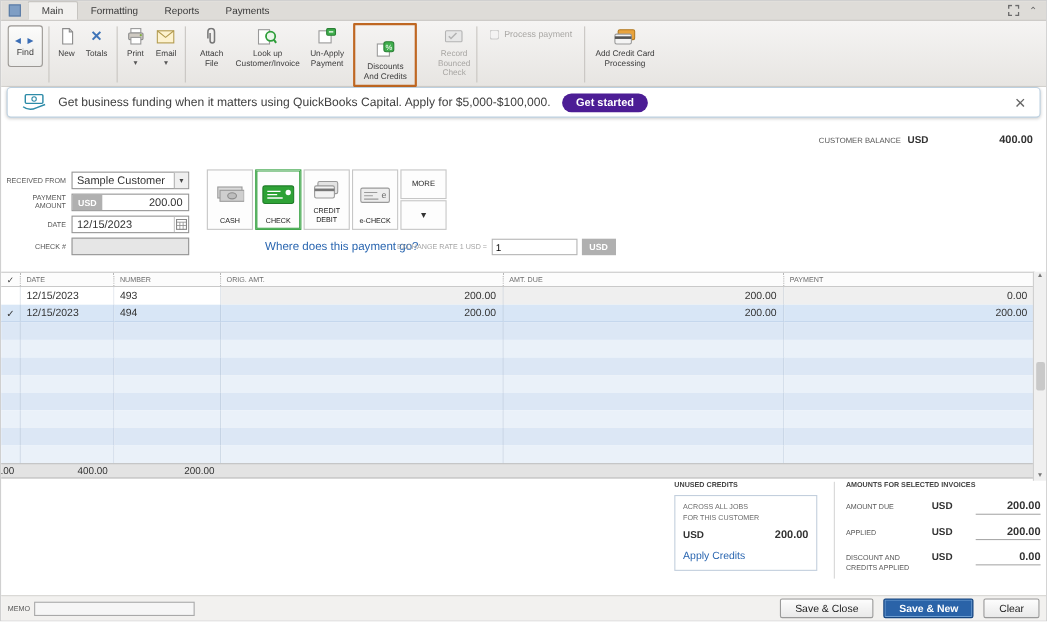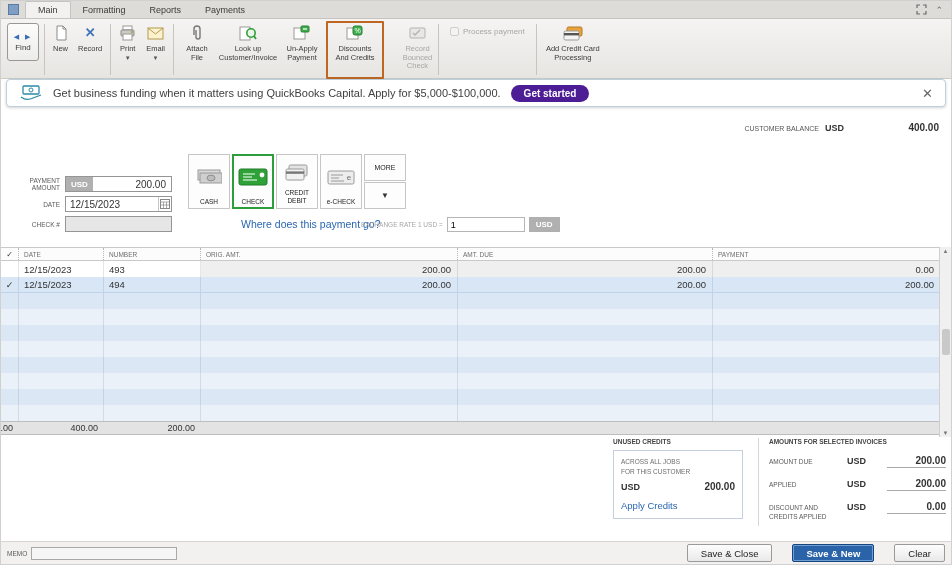--- a/index.html
+++ b/index.html
@@ -16,21 +16,21 @@
 
   
   .toolbar{position:absolute;top:18px;left:0;right:0;height:60px;background:linear-gradient(#f5f4f3,#e7e5e2);border-bottom:1px solid #cfccc8;display:flex;align-items:flex-start;padding:2px 4px 0 4px;}
   .tsep{width:1px;align-self:stretch;background:#c8c5c1;margin:3px 3px;}
   .titem{display:flex;flex-direction:column;align-items:center;padding:2px 5px;font-size:7.5px;line-height:1.15;color:#3c3c3c;text-align:center;cursor:default;}
   .titem .ticon{height:20px;display:flex;align-items:center;justify-content:center;margin-bottom:2px;}
   .titem.disabled{color:#a8a6a3;padding-left:20px;}
   .caret{font-size:6px;color:#555;margin-top:1px;}
   .find-box{border:1px solid #9b9894;border-radius:3px;background:linear-gradient(#fcfcfb,#ececea);width:32px;height:38px;margin:2px 2px 0 2px;display:flex;flex-direction:column;align-items:center;justify-content:center;font-size:8px;color:#3c3c3c;}
   .find-arrows{color:#3a6db5;font-size:7px;letter-spacing:2px;margin-bottom:2px;}
-  .hl{border:2px solid #bf6722;border-radius:1px;padding:0 4px;margin:0 1px;height:58px;}
+  .hl{border:2px solid #bf6722;border-radius:1px;padding:12px 4px;margin:0 1px;height:58px;}
   .procpay{display:flex;align-items:flex-start;gap:4px;padding:6px 8px 0 8px;color:#a9a7a4;font-size:8px;}
   .procpay input{width:9px;height:9px;}
 
   
   .banner{position:absolute;top:78px;left:5px;right:5px;height:28px;background:#fff;border:1px solid #bcd0e0;border-radius:4px;box-shadow:0 1px 3px rgba(0,0,0,.18);display:flex;align-items:center;gap:10px;padding:0 12px;}
   .banner-text{font-size:11px;color:#404040;}
   .getstarted{background:#4c1d95;color:#fff;border:none;border-radius:10px;font-size:10px;font-weight:bold;padding:3px 13px;font-family:"Liberation Sans",sans-serif;cursor:pointer;}
   .banner-close{margin-left:auto;color:#666;font-size:13px;cursor:pointer;}
 
   
@@ -101,21 +101,21 @@
   .sirow{display:flex;align-items:baseline;margin-top:10px;}
   .sirow .silbl{width:78px;font-size:6.5px;color:#5a5a5a;line-height:1.4;}
   .sirow .sicur{width:40px;font-size:9px;font-weight:bold;}
   .sirow .sival{flex:1;text-align:right;font-size:10px;font-weight:bold;border-bottom:1px solid #aaa;padding-bottom:1px;}
 
   
   .footer{position:absolute;left:0;right:0;bottom:0;height:23px;background:#f2f1ef;border-top:1px solid #d8d6d3;display:flex;align-items:center;padding:0 6px;}
   .memo-lbl{font-size:6.5px;color:#5a5a5a;margin-right:4px;}
   .memo-input{width:146px;height:13px;border:1px solid #a9a9a9;background:#f6f6f6;font-size:9px;font-family:"Liberation Sans",sans-serif;}
   .fbtns{margin-left:auto;display:flex;gap:9px;align-items:center;}
-  .btn{height:18px;padding:0 13px;font-size:9.5px;border:1px solid #9a9a9a;border-radius:2px;background:linear-gradient(#fdfdfd,#e9e9e9);color:#222;cursor:pointer;font-family:"Liberation Sans",sans-serif;margin-left:11px;}
+  .btn{height:18px;padding:0 13px;font-size:9.5px;border:1px solid #9a9a9a;border-radius:2px;background:linear-gradient(#fdfdfd,#e9e9e9);color:#222;cursor:pointer;font-family:"Liberation Sans",sans-serif;}
   .btn.primary{background:#2a63a8;border:1px solid #17457e;box-shadow:0 0 0 1px #6f9fd2 inset;color:#fff;font-weight:bold;}
 </style>
 </head>
 <body>
 
 <div class="app">
 
   <div class="tabbar">
     <span class="win-icon"></span>
     <span class="tab active">Main</span>
@@ -141,21 +141,21 @@
       <span class="ticon">
         <svg width="14" height="16" viewBox="0 0 14 16">
             <path d="M3 1h6l3 3v11H3z" fill="#fff" stroke="#8b8b8b"></path>
             <path d="M9 1v3h3" fill="none" stroke="#8b8b8b"></path>
           </svg>
       </span>
       <span>New</span>
     </div>
     <div class="titem">
       <span class="ticon" style="color:#3f74b8;font-size:13px;font-weight:bold;">✕</span>
-      <span>Record</span>
+      <span>Totals</span>
     </div>
     <div class="tsep"></div>
 
     <div class="titem">
       <span class="ticon">
         <svg width="17" height="16" viewBox="0 0 17 16">
             <rect x="4" y="1" width="9" height="4" fill="#fff" stroke="#999"></rect>
             <rect x="2" y="5" width="13" height="6" rx="1" fill="#cfcac2" stroke="#8b8b8b"></rect>
             <rect x="4" y="9" width="9" height="6" fill="#fff" stroke="#999"></rect>
             <circle cx="13" cy="7" r="1" fill="#7fae3f"></circle>
@@ -259,20 +259,27 @@
     <button class="getstarted">Get started</button>
     <span class="banner-close">✕</span>
   </div>
 
   <div class="balance">
     <span class="lbl">CUSTOMER BALANCE</span>
     <span class="cur">USD</span>
     <span class="val">400.00</span>
   </div>
 
+  <div class="frow" style="left:2px;top:155px;">
+    <span class="flabel">RECEIVED FROM</span>
+    <div class="field dropdown">
+      <span class="dval">Sample Customer</span>
+      <span class="dcaret">▾</span>
+    </div>
+  </div>
   <div class="frow" style="left:2px;top:175px;">
     <span class="flabel">PAYMENT AMOUNT</span>
     <div class="field">
       <span class="chip">USD</span>
       <span class="amt-val">200.00</span>
     </div>
   </div>
   <div class="frow" style="left:2px;top:195px;">
     <span class="flabel">DATE</span>
     <div class="field">

